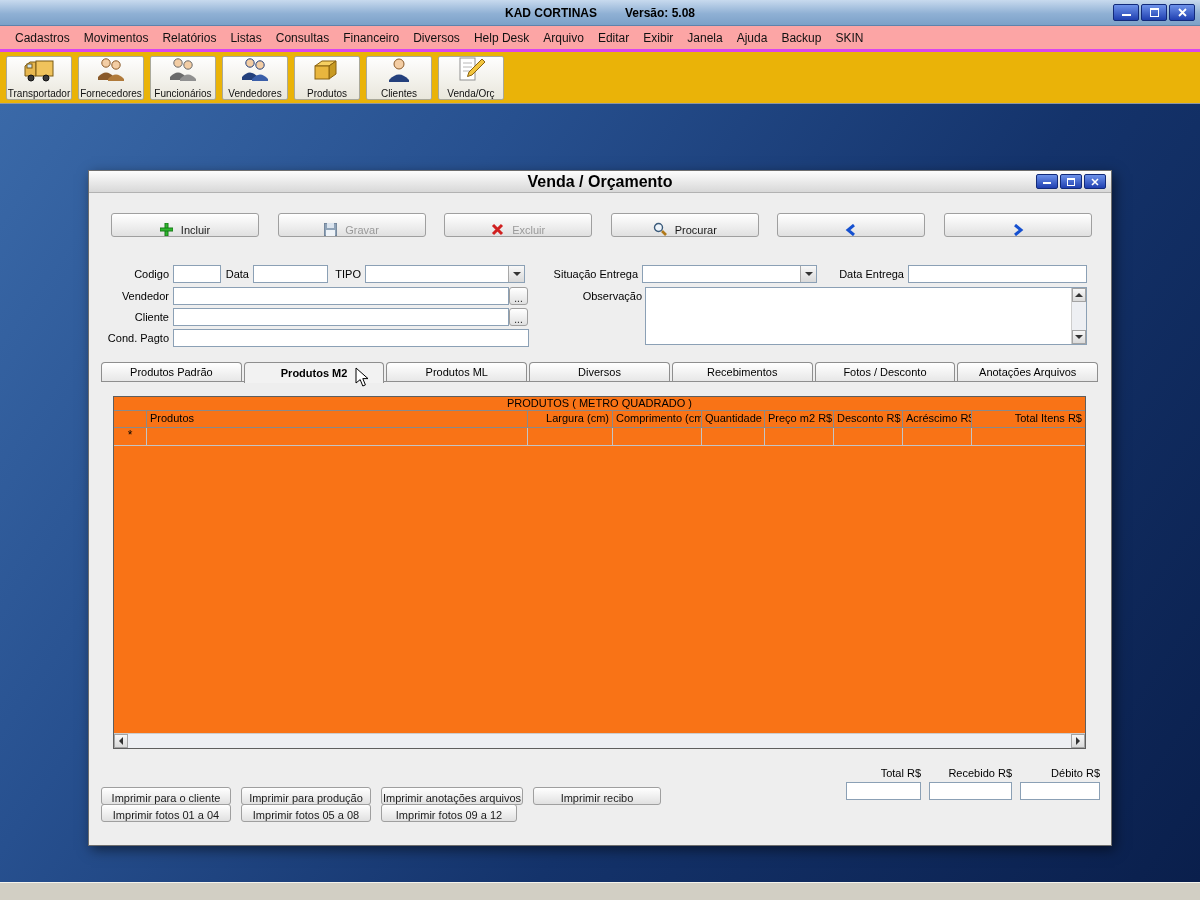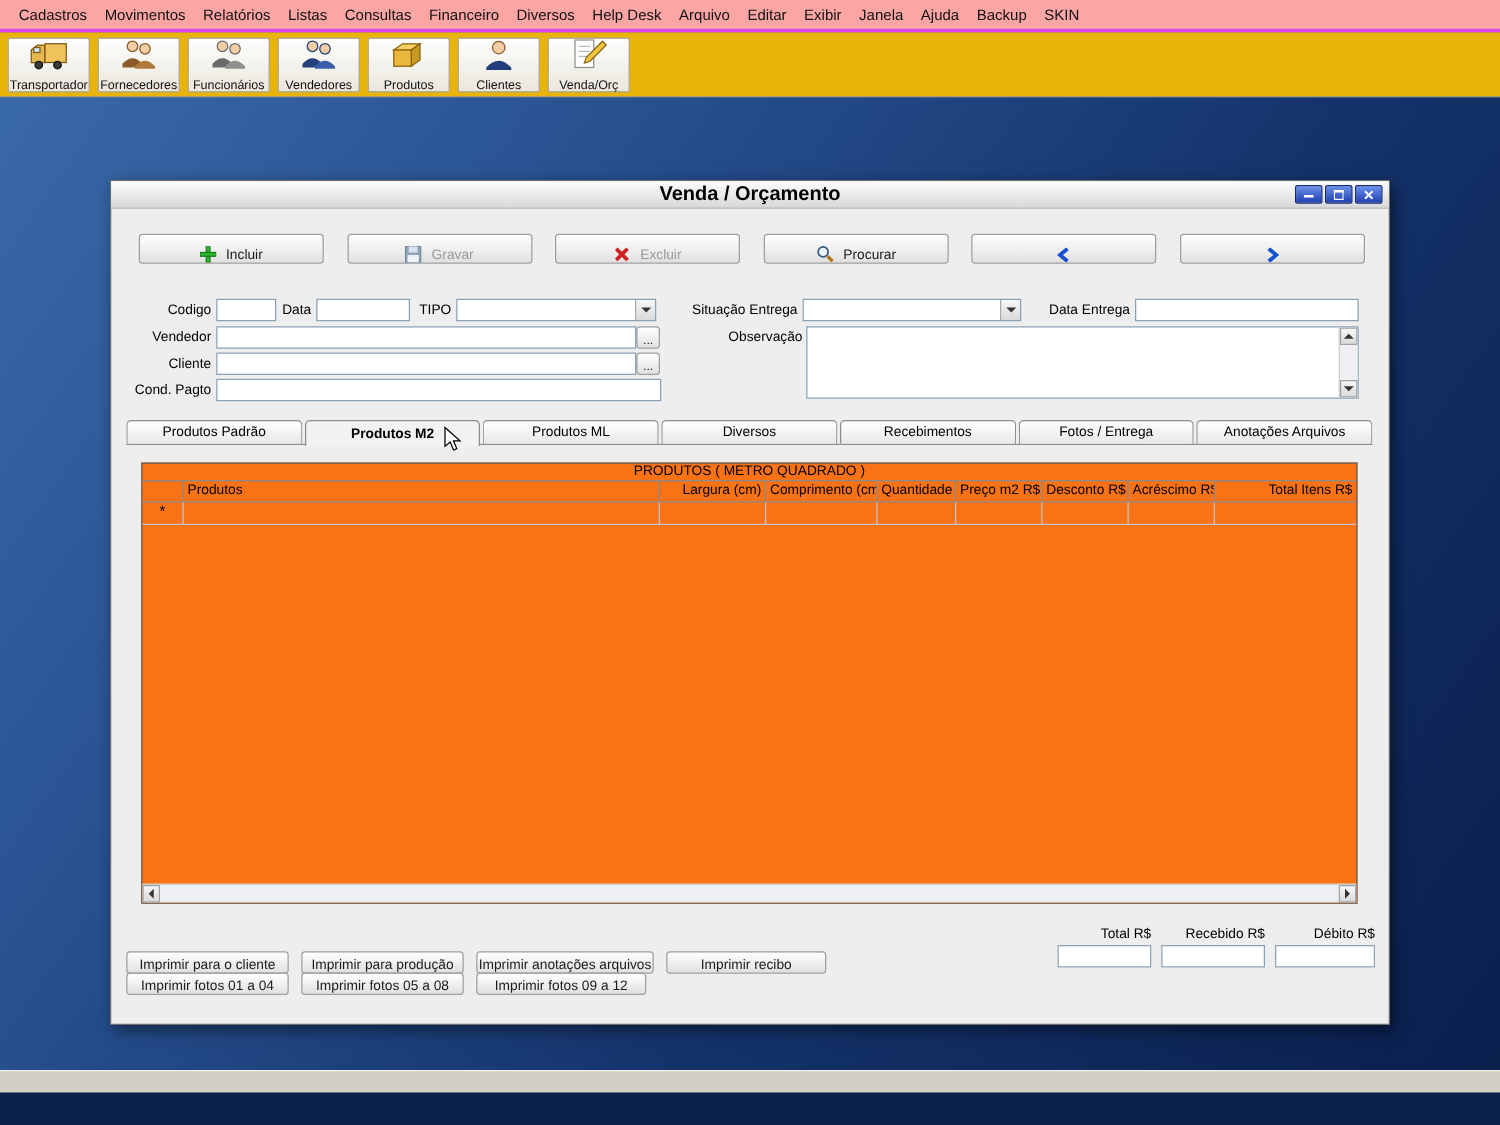--- a/index.html
+++ b/index.html
@@ -93,20 +93,44 @@
   .tinput { height:18px; border:1px solid #8ba0b5; background:#fff; font-family:inherit; font-size:11px; }
   .wt75{width:75px;} .wt83{width:83px;} .wt80{width:80px;}
 
   .cursor { position:absolute; left:266px; top:174px; z-index:60; }
 </style>
 </head>
 <body>
 
 <div class="screen">
 
+  <div class="titlebar">
+    <div class="tb-text">
+      <span>KAD CORTINAS</span>
+      <span>Versão: 5.08</span>
+    </div>
+    <div class="win-controls">
+      <div class="win-btn">
+        <svg width="9" height="8">
+            <rect x="0" y="5" width="9" height="2" fill="#fff"></rect>
+          </svg>
+      </div>
+      <div class="win-btn">
+        <svg width="9" height="9">
+            <rect x="0.5" y="0.5" width="8" height="8" fill="none" stroke="#fff"></rect>
+            <rect x="0" y="0" width="9" height="2" fill="#fff"></rect>
+          </svg>
+      </div>
+      <div class="win-btn">
+        <svg width="9" height="9">
+            <path d="M1 1 L8 8 M8 1 L1 8" stroke="#fff" stroke-width="1.8"></path>
+          </svg>
+      </div>
+    </div>
+  </div>
 
   <div class="menubar">
     <span class="menu-item">Cadastros</span>
     <span class="menu-item">Movimentos</span>
     <span class="menu-item">Relatórios</span>
     <span class="menu-item">Listas</span>
     <span class="menu-item">Consultas</span>
     <span class="menu-item">Financeiro</span>
     <span class="menu-item">Diversos</span>
     <span class="menu-item">Help Desk</span>
@@ -307,21 +331,21 @@
 
         <div class="flabel" style="left:0px;top:139px;width:80px;">Cond. Pagto</div>
         <input class="finput" style="left: 84px; top: 136px; width: 356px;" value="">
 
         <div class="tabs">
           <div class="tab">Produtos Padrão</div>
           <div class="tab active">Produtos M2</div>
           <div class="tab">Produtos ML</div>
           <div class="tab">Diversos</div>
           <div class="tab">Recebimentos</div>
-          <div class="tab">Fotos / Entrega</div>
+          <div class="tab">Fotos / Desconto</div>
           <div class="tab">Anotações Arquivos</div>
         </div>
 
         <div class="grid">
           <div class="grid-title">PRODUTOS ( METRO QUADRADO )</div>
           <div class="grid-header">
             <div class="gh c0"></div>
             <div class="gh c1">Produtos</div>
             <div class="gh c2 num">Largura (cm)</div>
             <div class="gh c3 num">Comprimento (cm)</div>

